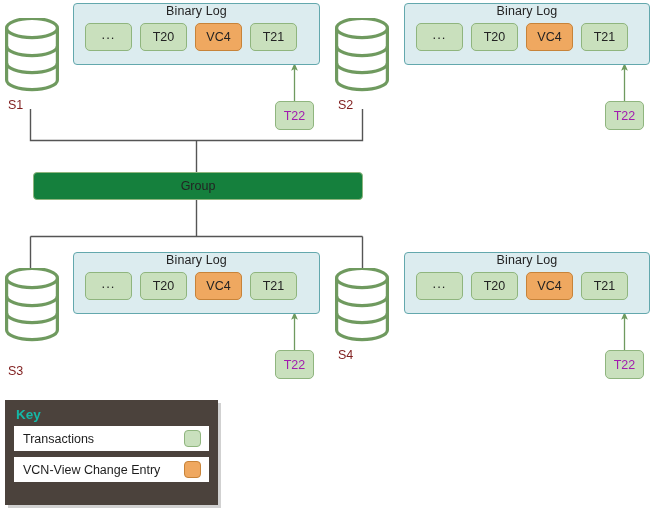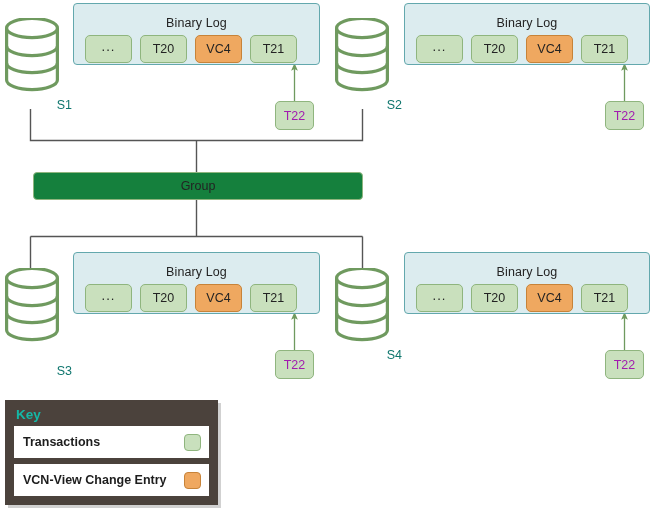--- a/index.html
+++ b/index.html
@@ -34,21 +34,21 @@
     position: absolute;
     box-sizing: border-box;
     background: #dcecef;
     border: 1px solid #63a8ad;
     border-radius: 4px;
   }
   .binlog-title {
     text-align: center;
     font-size: 12.5px;
     color: #232323;
-    padding-top: 12px;
+    padding-top: 0;
     letter-spacing: .1px;
   }
   .binlog-entries {
     display: flex;
     align-items: center;
     gap: 8px;
     padding: 5px 0 0 11px;
   }
   .entry {
     box-sizing: border-box;
@@ -93,25 +93,25 @@
 
   
   .server {
     position: absolute;
     width: 56px;
     height: 88px;
   }
   .server-label {
     position: absolute;
     top: 62px;
-    left: 12px;
+    left: 4px;
     width: 56px;
-    text-align: right;
-    font-size: 12.5px;
-    color: #0f766e;
+    text-align: left;
+    font-size: 12.5px;
+    color: #7f1d1d;
   }
 
   
   .groupbar {
     position: absolute;
     box-sizing: border-box;
     background: #15803d;
     border: 1px solid #8fb57e;
     border-radius: 4px;
     display: flex;
@@ -133,27 +133,26 @@
     font-weight: bold;
     font-size: 13.5px;
     padding: 7px 0 4px 11px;
   }
   .key-rows {
     padding: 0 9px 10px 9px;
   }
   .key-row {
     box-sizing: border-box;
     background: #ffffff;
-    height: 32px;
+    height: 25px;
     display: flex;
     align-items: center;
     justify-content: space-between;
     padding: 0 8px 0 9px;
     margin-bottom: 6px;
-    font-weight: bold;
   }
   .key-row:last-child { margin-bottom: 3px; }
   .key-label {
     font-size: 12.5px;
     color: #1d1d1d;
   }
   .swatch {
     box-sizing: border-box;
     width: 17px;
     height: 17px;

